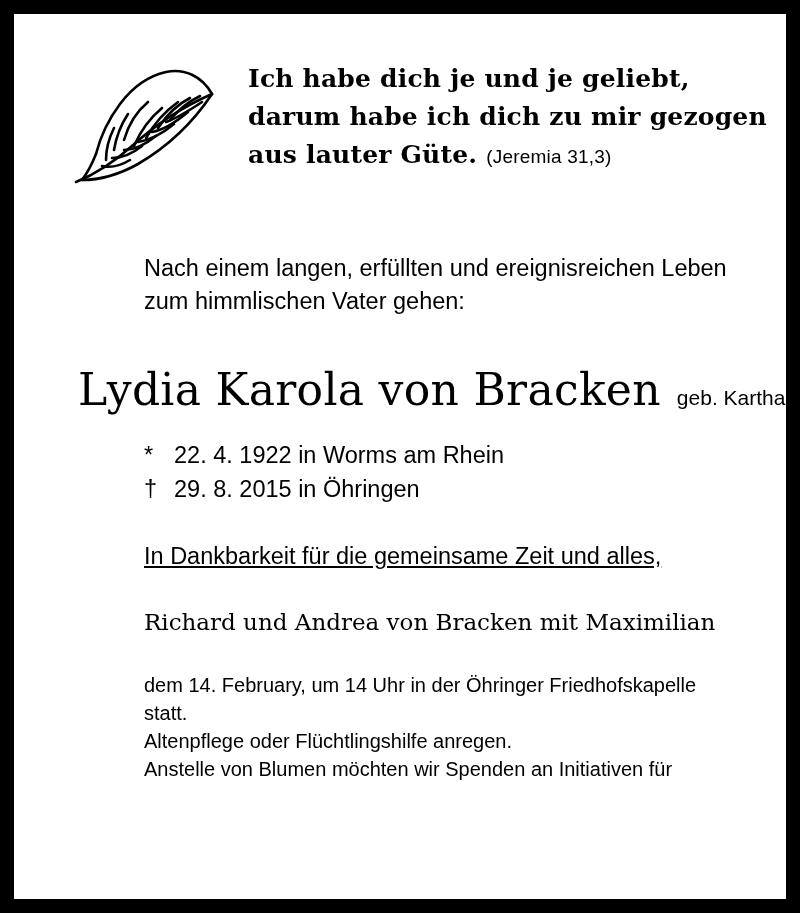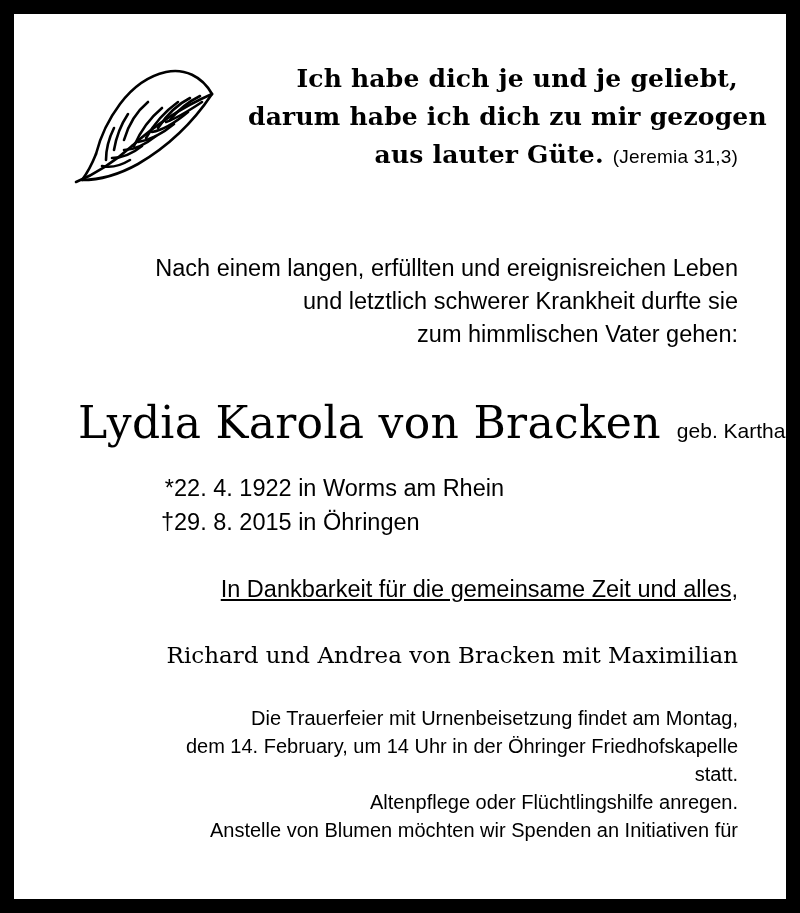--- a/index.html
+++ b/index.html
@@ -23,21 +23,20 @@
     border: 14px solid #000000;
     padding: 0;
   }
   .inner {
     position: relative;
     box-sizing: border-box;
     width: 100%;
     height: 100%;
     background: #ffffff;
     padding: 30px 48px 20px 34px;
-    text-align: right;
   }
 
   
   .verse-block {
     position: relative;
     display: block;
     min-height: 150px;
     padding-left: 200px;
     padding-top: 16px;
   }
@@ -174,21 +173,20 @@
           </g>
         </svg>
       </span>
       <div class="verse-line">Ich habe dich je und je geliebt,</div>
       <div class="verse-line">darum habe ich dich zu mir gezogen</div>
       <div class="verse-line"><span>aus lauter Güte.</span> <span class="verse-ref">(Jeremia 31,3)</span></div>
     </div>
 
     <div class="intro">
       <div>Nach einem langen, erfüllten und ereignisreichen Leben</div>
-      <div>und letztlich schwerer Krankheit durfte sie</div>
       <div>zum himmlischen Vater gehen:</div>
     </div>
 
     <div class="name-row">
       <span class="name-main">Lydia Karola von Bracken</span>
       <span class="name-maiden">geb. Karthaus</span>
     </div>
 
     <div class="dates">
       <div class="date-line">
@@ -201,21 +199,20 @@
       </div>
     </div>
 
     <div class="thanks">
       <div>In Dankbarkeit für die gemeinsame Zeit und alles,</div>
     </div>
 
     <div class="family">Richard und Andrea von Bracken mit Maximilian</div>
 
     <div class="service">
-      <div>Die Trauerfeier mit Urnenbeisetzung findet am Montag,</div>
       <div>dem 14. February, um 14 Uhr in der Öhringer Friedhofskapelle</div>
       <div>statt.</div>
       <div>Altenpflege oder Flüchtlingshilfe anregen.</div>
       <div>Anstelle von Blumen möchten wir Spenden an Initiativen für</div>
     </div>
 
   </div>
 </div>
 
 </body></html>

